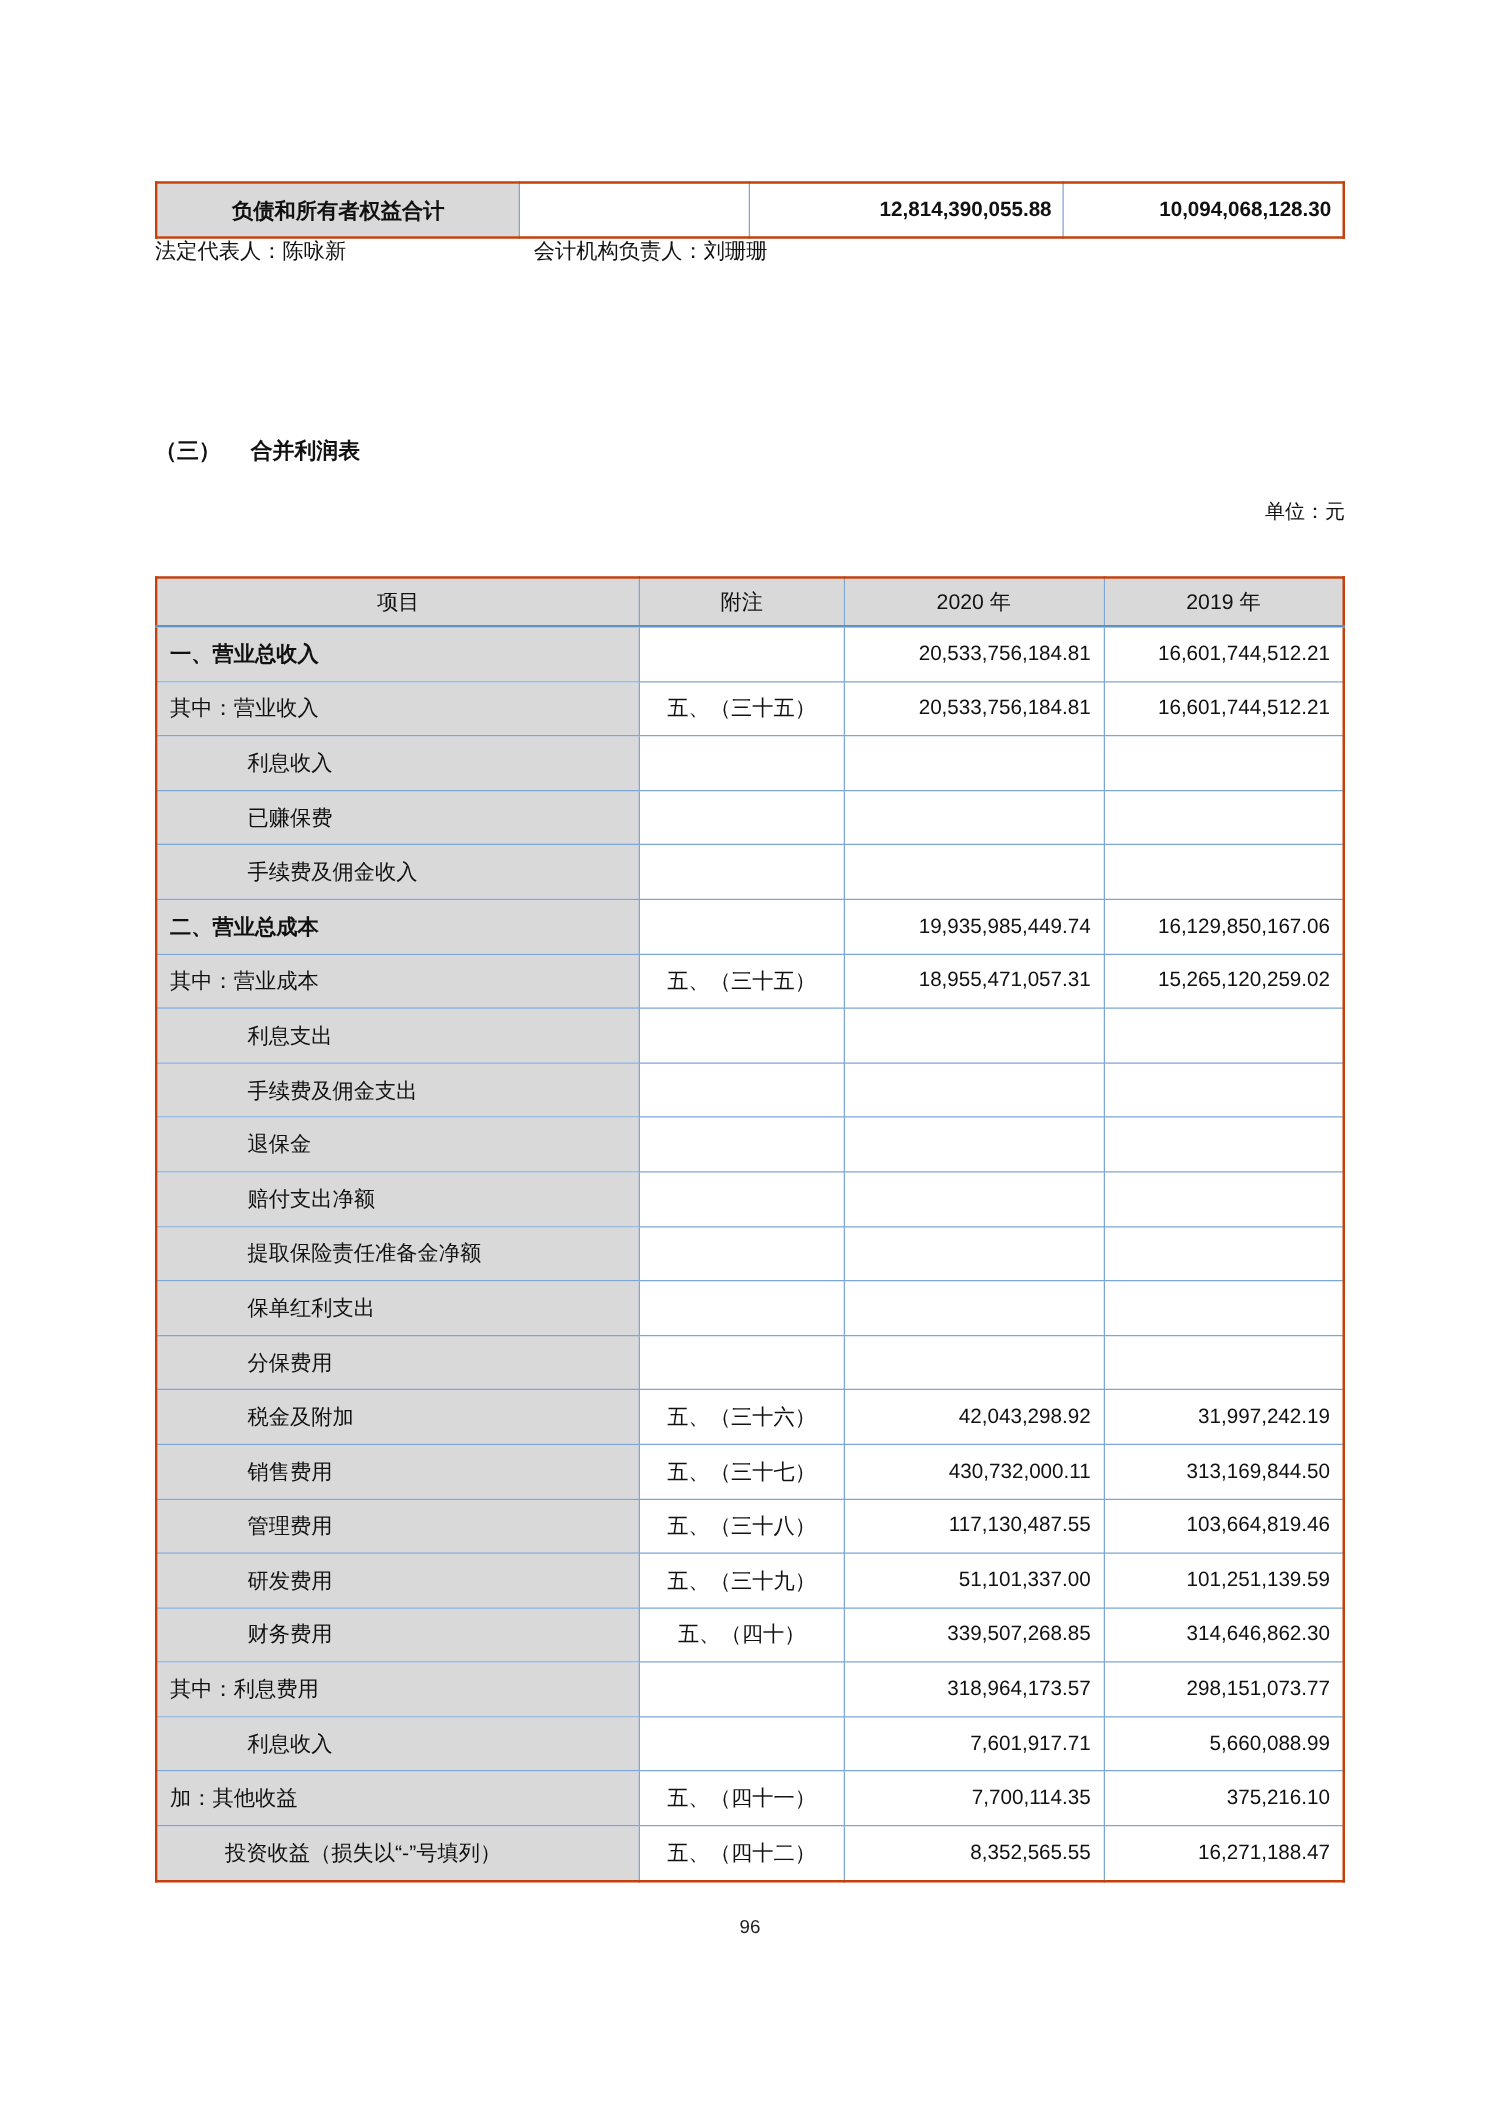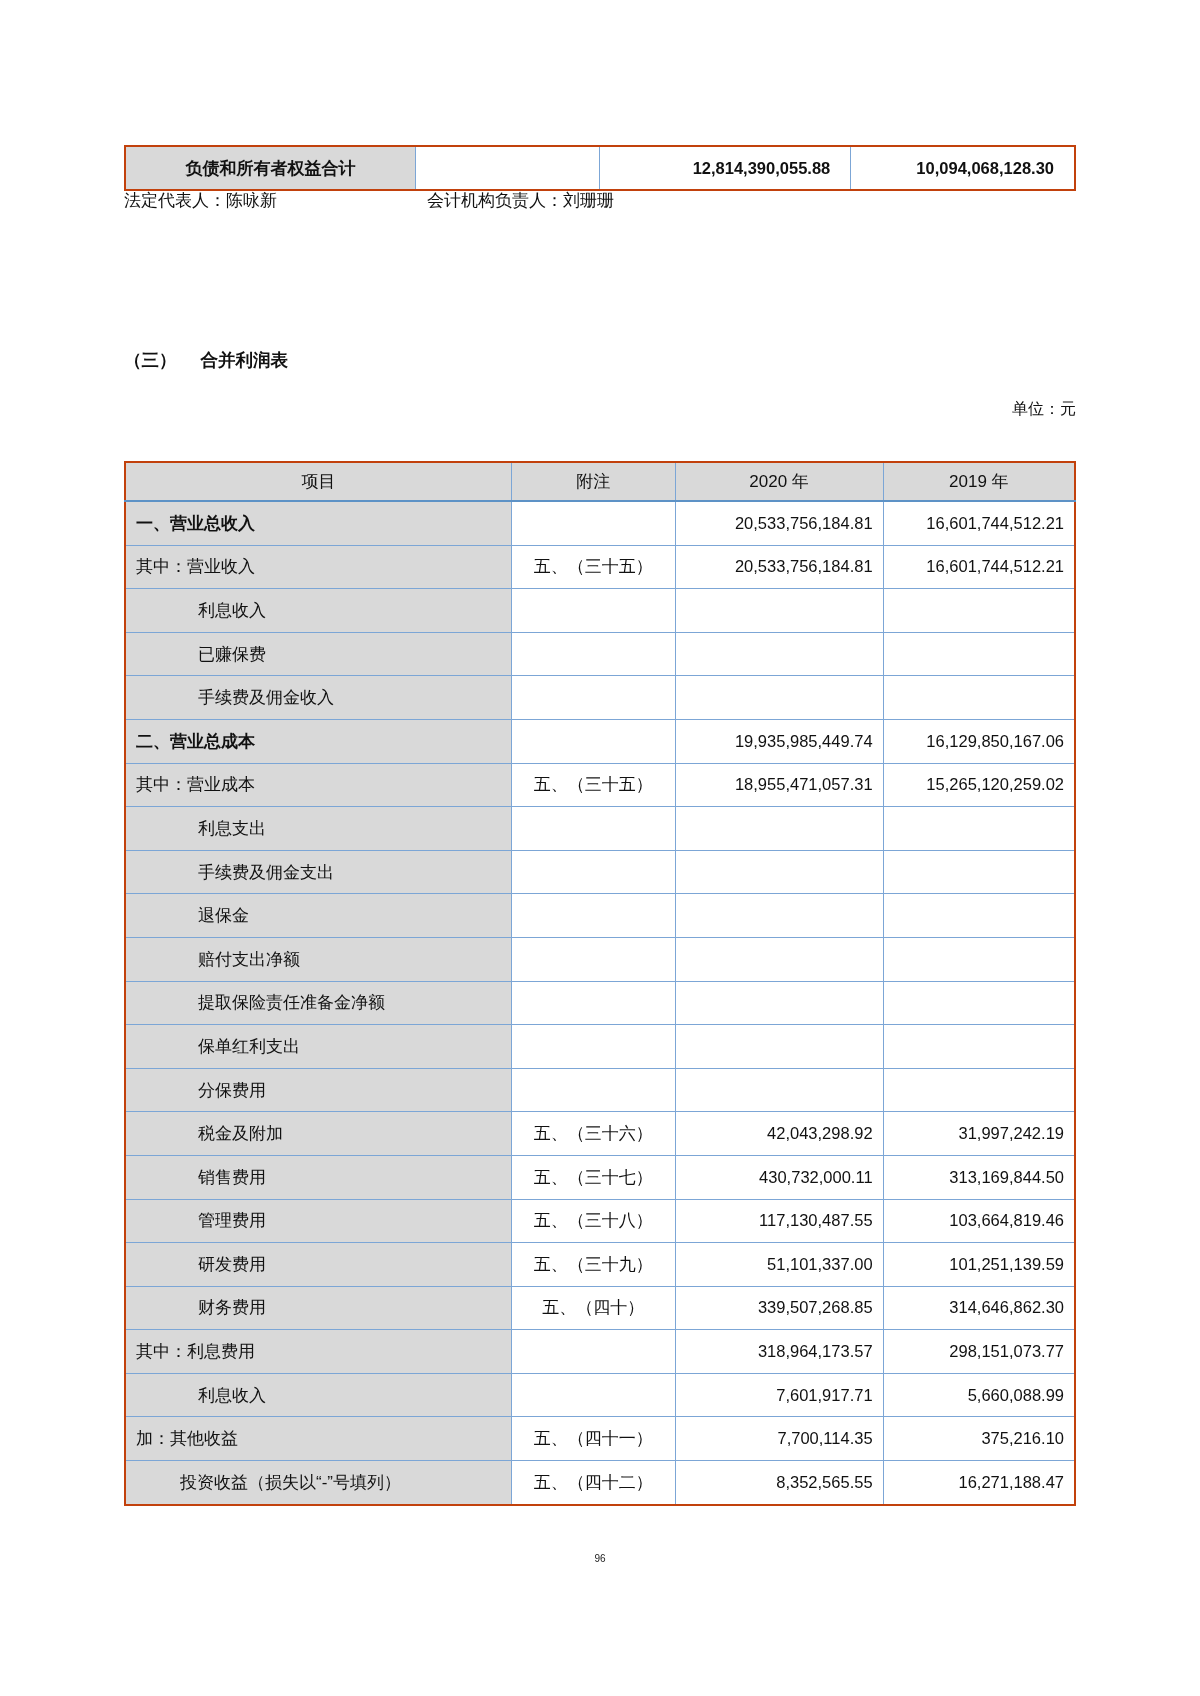--- a/index.html
+++ b/index.html
@@ -31,21 +31,21 @@
   #balance-table{top:145px;}
   #balance-table td{height:40px;}
   #balance-table td.item{
     background:#d9d9d9;
     text-align:center;
     font-weight:bold;
     font-size:17px;
   }
   #balance-table td.val{
     text-align:right;
-    padding-right:20px;
+    padding-right:9px;
     font-weight:600;
     font-size:16.5px;
     letter-spacing:0px;
   }
 
   
   #signatures{
     top:188px;
     display:grid;
     grid-template-columns:303px 384px auto;
@@ -88,23 +88,22 @@
   #income-table td.val{
     text-align:right;
     padding-right:10px;
     font-size:16.5px;
   }
 
   
   #page-number{
     top:1533px;
     text-align:center;
-    font-size:10px;
+    font-size:15px;
     color:#222;
-    margin-top:20px;
   }
 </style>
 </head>
 <body>
 
 <table class="fin abs content-x" id="balance-table">
   <colgroup>
     <col style="width:30.6%">
       <col style="width:19.4%">
       <col style="width:26.4%">

